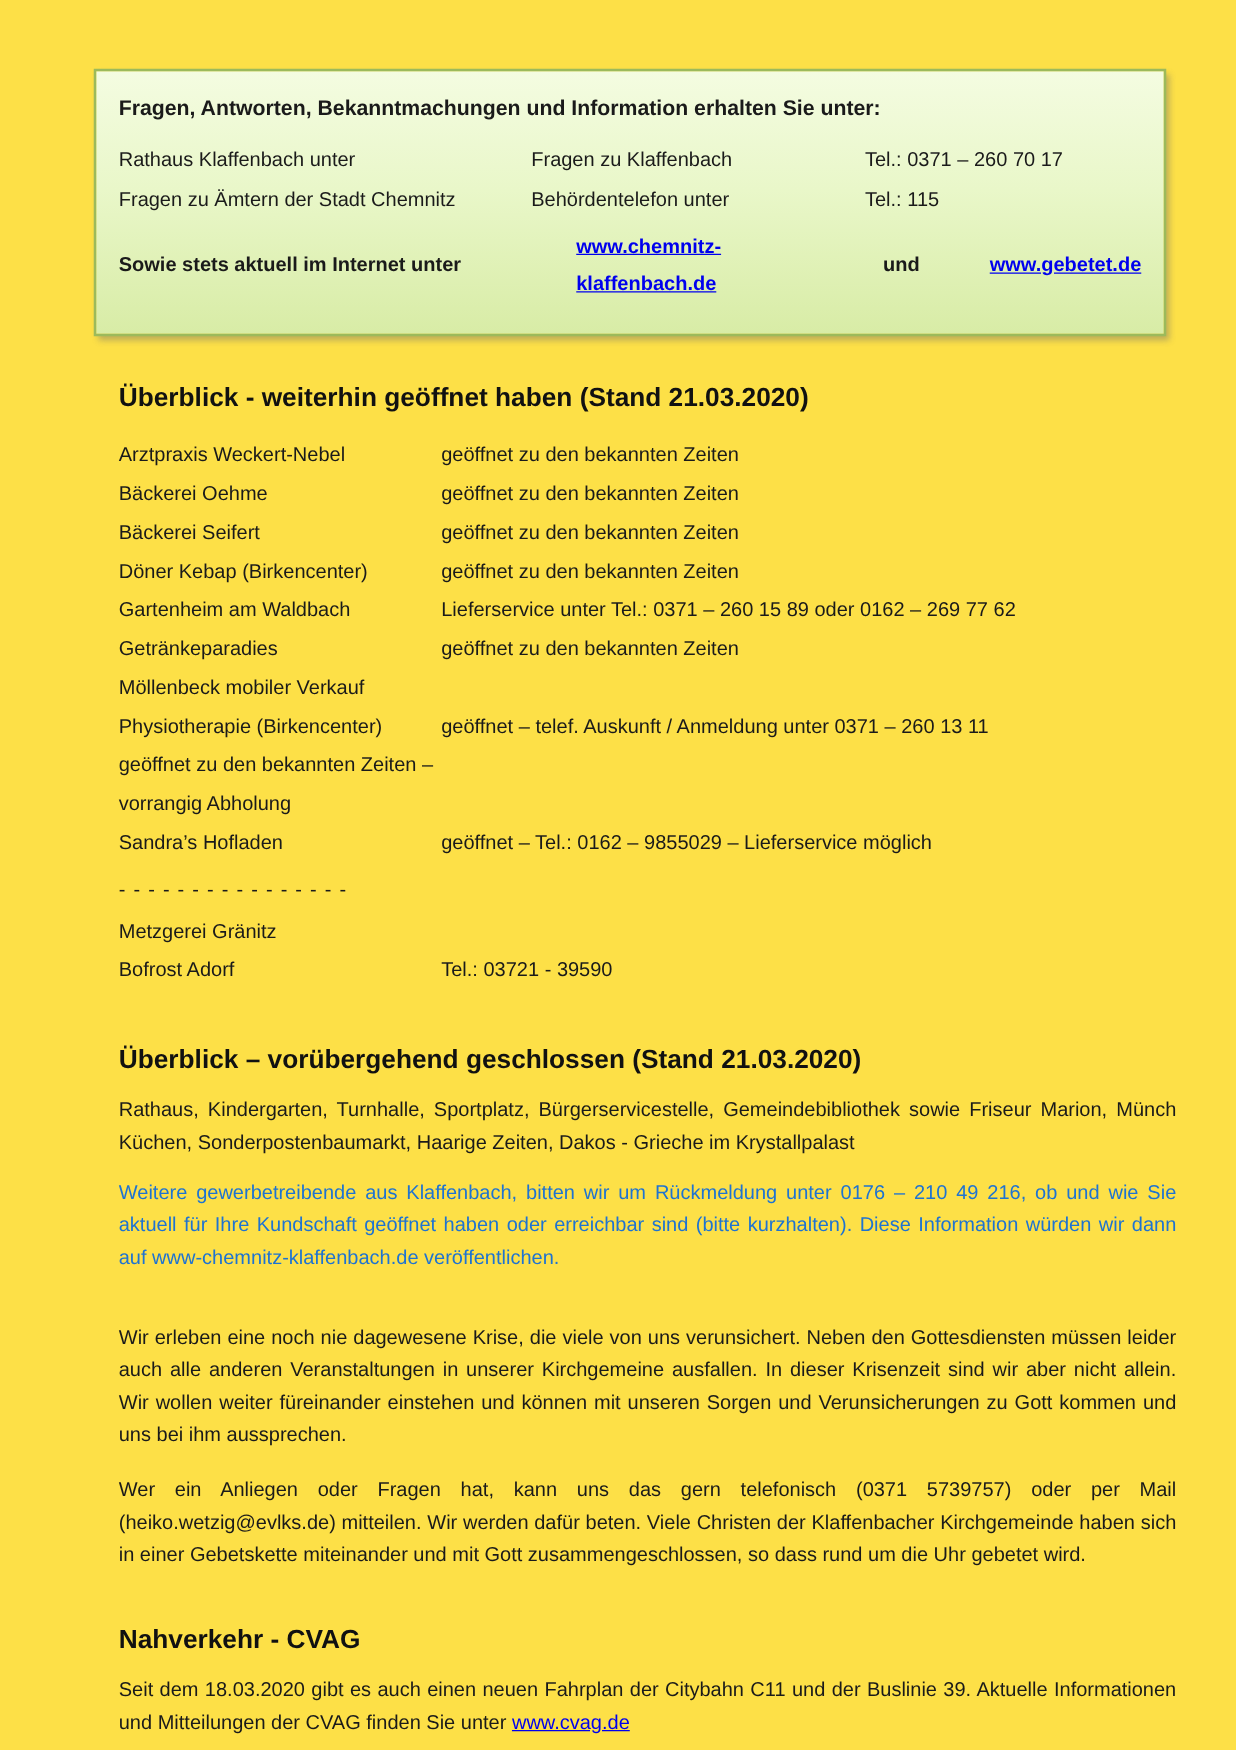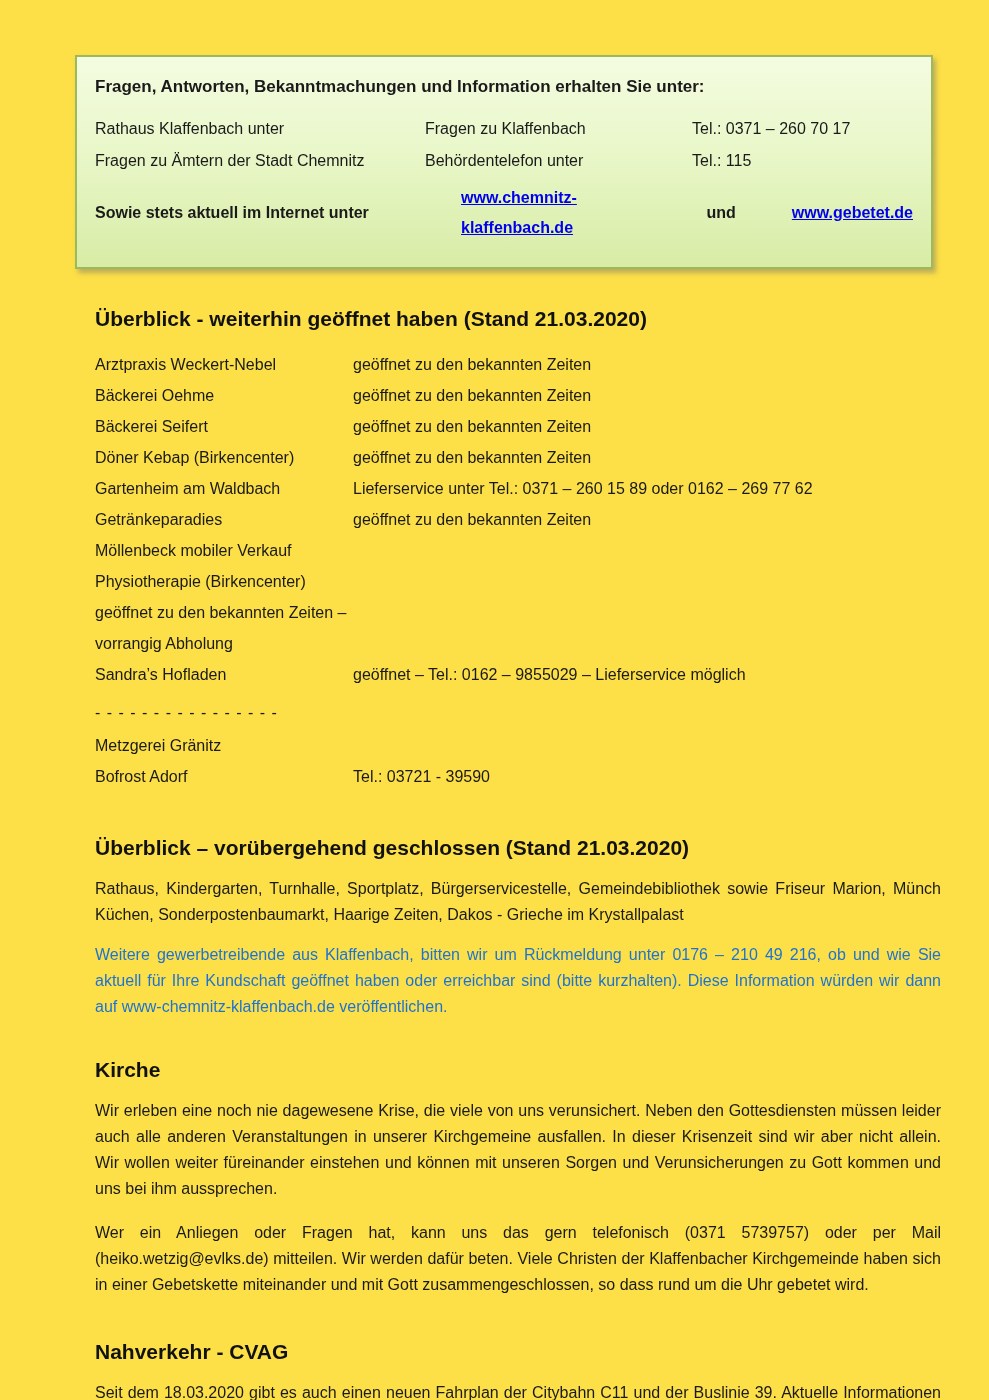--- a/index.html
+++ b/index.html
@@ -145,20 +145,21 @@
           <span>Getränkeparadies</span>
           <span>geöffnet zu den bekannten Zeiten</span>
         </div>
 
         <div class="entry-row">
           <span>Möllenbeck mobiler Verkauf</span>
         </div>
 
         <div class="entry-row">
           <span>Physiotherapie (Birkencenter)</span>
+          <span>geöffnet – telef. Auskunft / Anmeldung unter 0371 – 260 13 11</span>
         </div>
 
         <div class="entry-row">
           <span>geöffnet zu den bekannten Zeiten – vorrangig Abholung</span>
         </div>
 
         <div class="entry-row">
           <span>Sandra’s Hofladen</span>
           <span>geöffnet – Tel.: 0162 – 9855029 – Lieferservice möglich</span>
         </div>
@@ -176,21 +177,20 @@
           <span>Bofrost Adorf</span>
           <span>Tel.: 03721 - 39590</span>
         </div>
       </div>
 
     <h2 class="section-heading h-closed">Überblick – vorübergehend geschlossen (Stand 21.03.2020)</h2>
     <p class="body-par">Rathaus, Kindergarten, Turnhalle, Sportplatz, Bürgerservicestelle, Gemeindebibliothek sowie Friseur Marion, Münch Küchen, Sonderpostenbaumarkt, Haarige Zeiten, Dakos - Grieche im Krystallpalast</p>
     <p class="notice">Weitere gewerbetreibende aus Klaffenbach, bitten wir um Rückmeldung unter 0176 – 210 49 216, ob und wie Sie aktuell für Ihre Kundschaft geöffnet haben oder erreichbar sind (bitte kurzhalten). Diese Information würden wir dann auf www-chemnitz-klaffenbach.de veröffentlichen.</p>
 
     <div class="sec-kirche">
-      <h2 class="section-heading h-plain">Kirche</h2>
       <p class="body-par">Wir erleben eine noch nie dagewesene Krise, die viele von uns verunsichert. Neben den Gottesdiensten müssen leider auch alle anderen Veranstaltungen in unserer Kirchgemeine ausfallen. In dieser Krisenzeit sind wir aber nicht allein. Wir wollen weiter füreinander einstehen und können mit unseren Sorgen und Verunsicherungen zu Gott kommen und uns bei ihm aussprechen.</p>
       <p class="body-par">Wer ein Anliegen oder Fragen hat, kann uns das gern telefonisch (0371 5739757) oder per Mail (heiko.wetzig@evlks.de) mitteilen. Wir werden dafür beten. Viele Christen der Klaffenbacher Kirchgemeinde haben sich in einer Gebetskette miteinander und mit Gott zusammengeschlossen, so dass rund um die Uhr gebetet wird.</p>
     </div>
 
     <div class="sec-nahverkehr">
       <h2 class="section-heading h-plain">Nahverkehr - CVAG</h2>
       <p class="body-par"><span>Seit dem 18.03.2020 gibt es auch einen neuen Fahrplan der Citybahn C11 und der Buslinie 39. Aktuelle Informationen und Mitteilungen der CVAG finden Sie unter </span><a href="#" class="plain-link">www.cvag.de</a></p>
     </div>
 
   </div>

